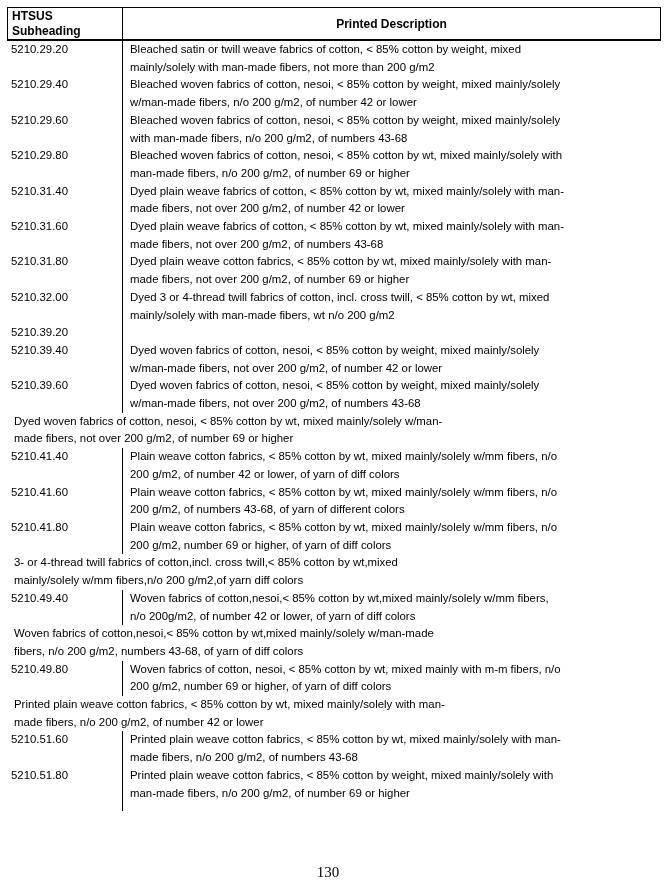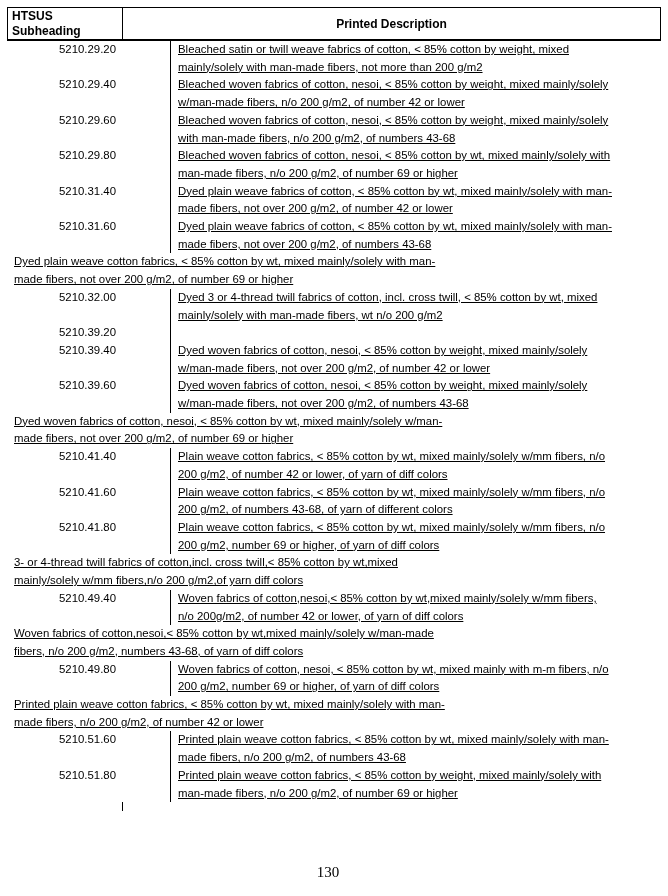--- a/index.html
+++ b/index.html
@@ -37,23 +37,22 @@
   .trow{display:flex;}
   .td{
     font-size:11.4px;
     line-height:17.7px;
     white-space:pre-line;
   }
   .td-code{
     width:116px;flex-shrink:0;box-sizing:border-box;
     border-right:1px solid #000;
     padding-left:4px;
-    margin-left:48px;
-  }
-  .td-desc{flex:1;padding-left:7px;padding-right:0;text-decoration:underline;}
+  }
+  .td-desc{flex:1;padding-left:7px;padding-right:0;}
   
   .divider-tail{display:flex;height:9px;}
   .divider-tail .tail-left{
     width:116px;box-sizing:border-box;
     border-right:1px solid #000;
   }
   .page-number{
     position:absolute;left:0;right:12px;top:864px;
     text-align:center;
     font-family:"Liberation Serif",serif;
@@ -107,20 +106,21 @@
 made fibers, not over 200 g/m2, of number 42 or lower</div>
   </div>
 
   <div class="trow">
     <div class="td td-code">5210.31.60</div>
     <div class="td td-desc">Dyed plain weave fabrics of cotton, &lt; 85% cotton by wt, mixed mainly/solely with man-
 made fibers, not over 200 g/m2, of numbers 43-68</div>
   </div>
 
   <div class="trow">
+    <div class="td td-code">5210.31.80</div>
     <div class="td td-desc">Dyed plain weave cotton fabrics, &lt; 85% cotton by wt, mixed mainly/solely with man-
 made fibers, not over 200 g/m2, of number 69 or higher</div>
   </div>
 
   <div class="trow">
     <div class="td td-code">5210.32.00</div>
     <div class="td td-desc">Dyed 3 or 4-thread twill fabrics of cotton, incl. cross twill, &lt; 85% cotton by wt, mixed
 mainly/solely with man-made fibers, wt n/o 200 g/m2</div>
   </div>
 

